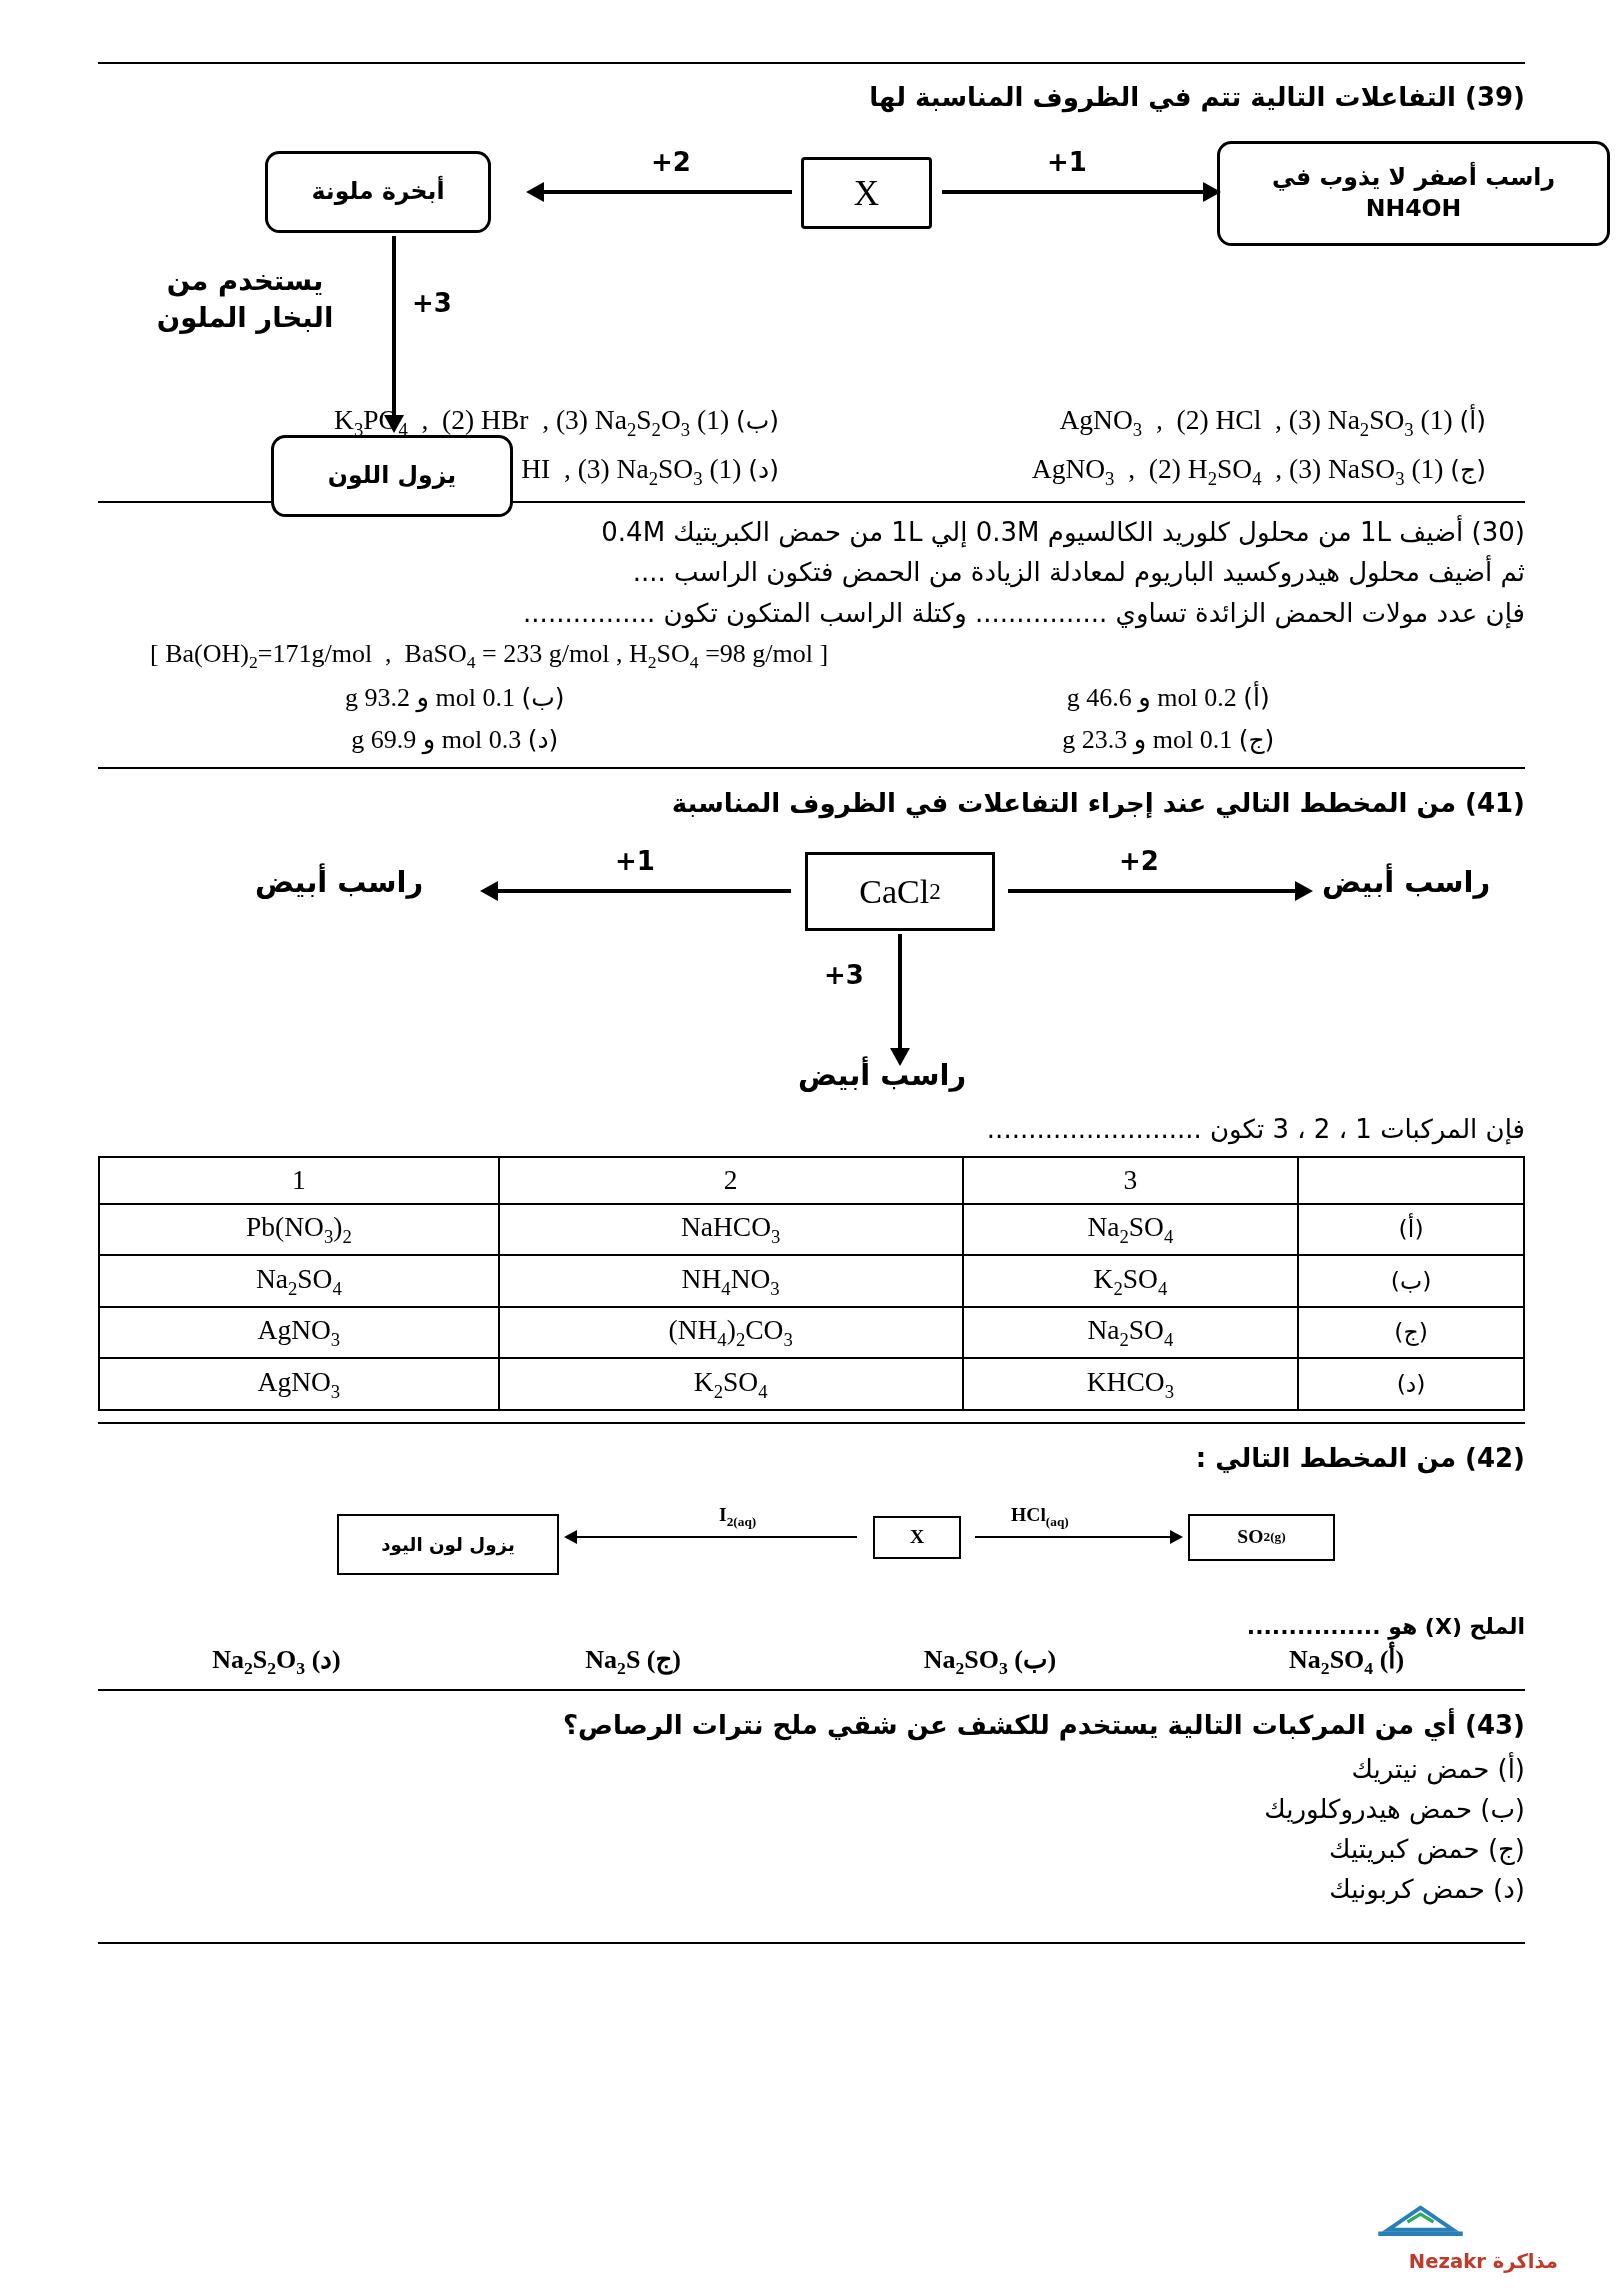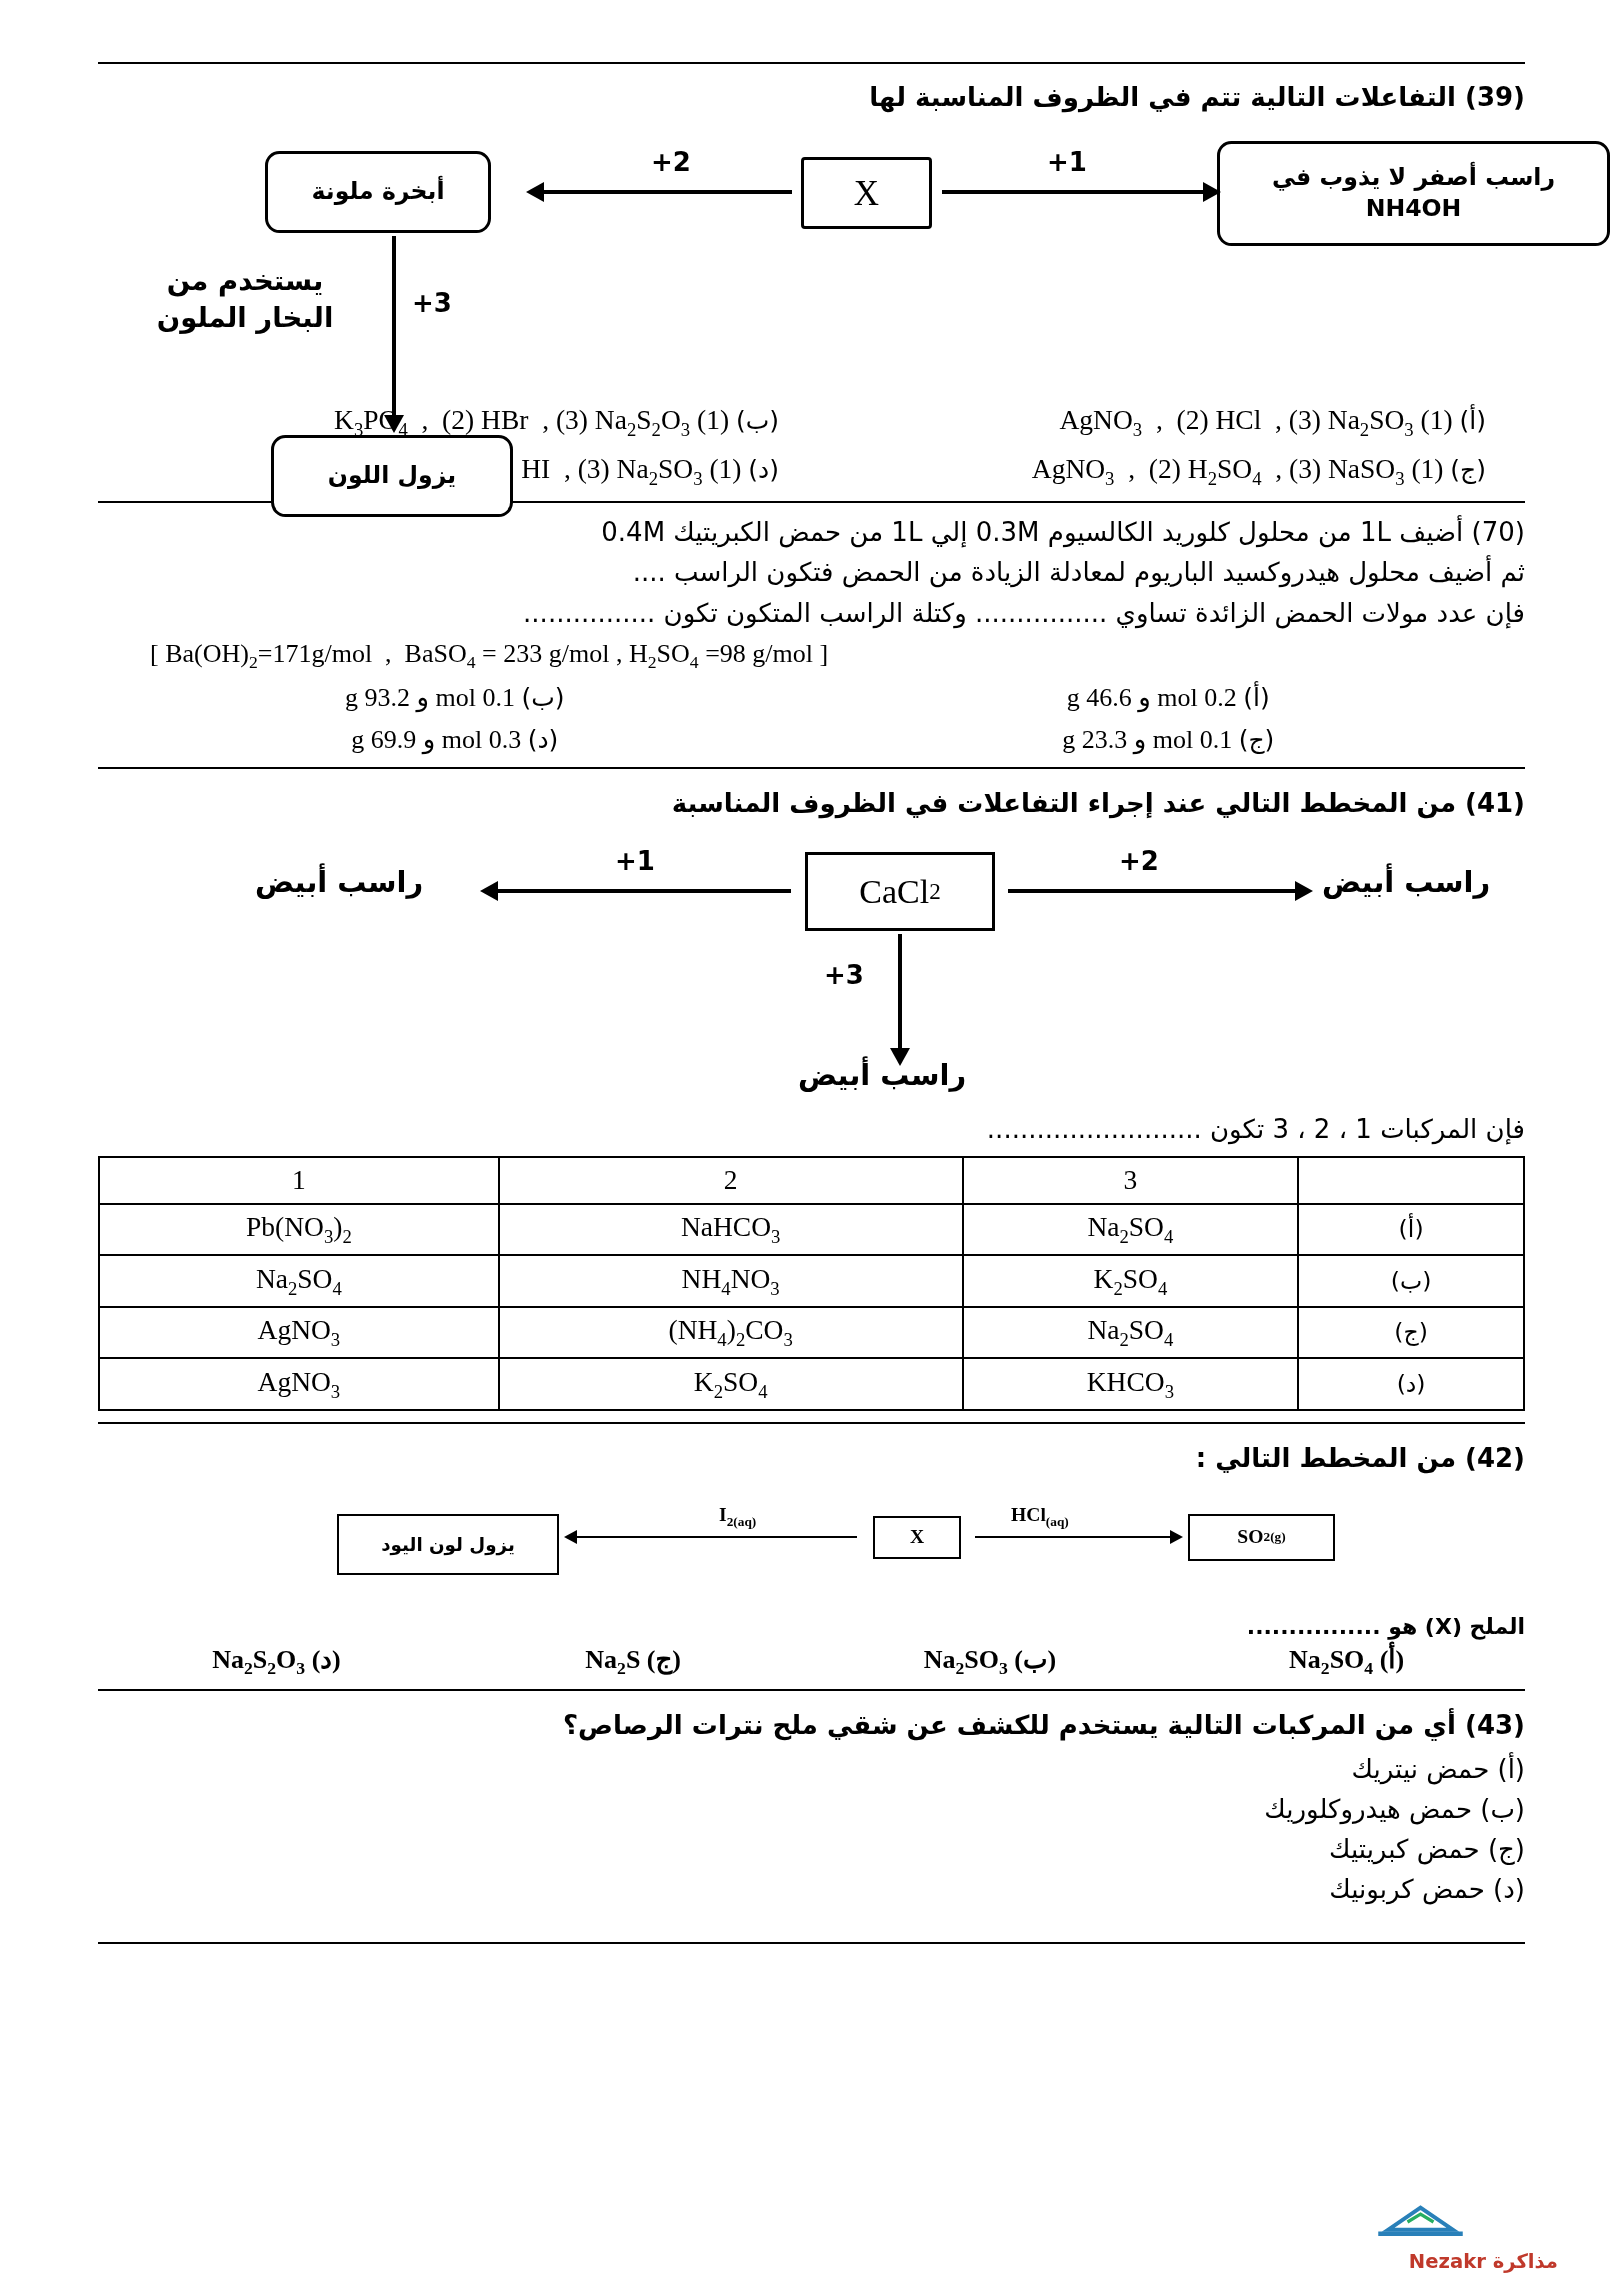--- a/index.html
+++ b/index.html
@@ -292,21 +292,21 @@
       <div class="cell l">
         <span class="ar-lbl">(د)</span>
         <span class="sci">(1) Na<sub>3</sub>PO<sub>4</sub>&nbsp; ,&nbsp; (2) HI&nbsp; , (3) Na<sub>2</sub>SO<sub>3</sub></span>
       </div>
     </div>
   </div>
 
   <div class="rule"></div>
 
   <div class="q-block">
-    <div class="q-body">(70) أضيف 1L من محلول كلوريد الكالسيوم 0.3M إلي 1L من حمض الكبريتيك 0.4M</div>
+    <div class="q-body">(30) أضيف 1L من محلول كلوريد الكالسيوم 0.3M إلي 1L من حمض الكبريتيك 0.4M</div>
     <div class="q-body">ثم أضيف محلول هيدروكسيد الباريوم لمعادلة الزيادة من الحمض فتكون الراسب ....</div>
     <div class="q-body">فإن عدد مولات الحمض الزائدة تساوي ................ وكتلة الراسب المتكون تكون ................</div>
     <div class="formula-line">
       [ Ba(OH)<sub>2</sub>=171g/mol&nbsp; ,&nbsp; BaSO<sub>4</sub> = 233 g/mol , H<sub>2</sub>SO<sub>4</sub> =98 g/mol ]
     </div>
 
     <div class="ans-row">
       <div class="cell">
         <span class="ar-lbl">(أ)</span>
         <span>0.2 mol  و  46.6 g</span>

